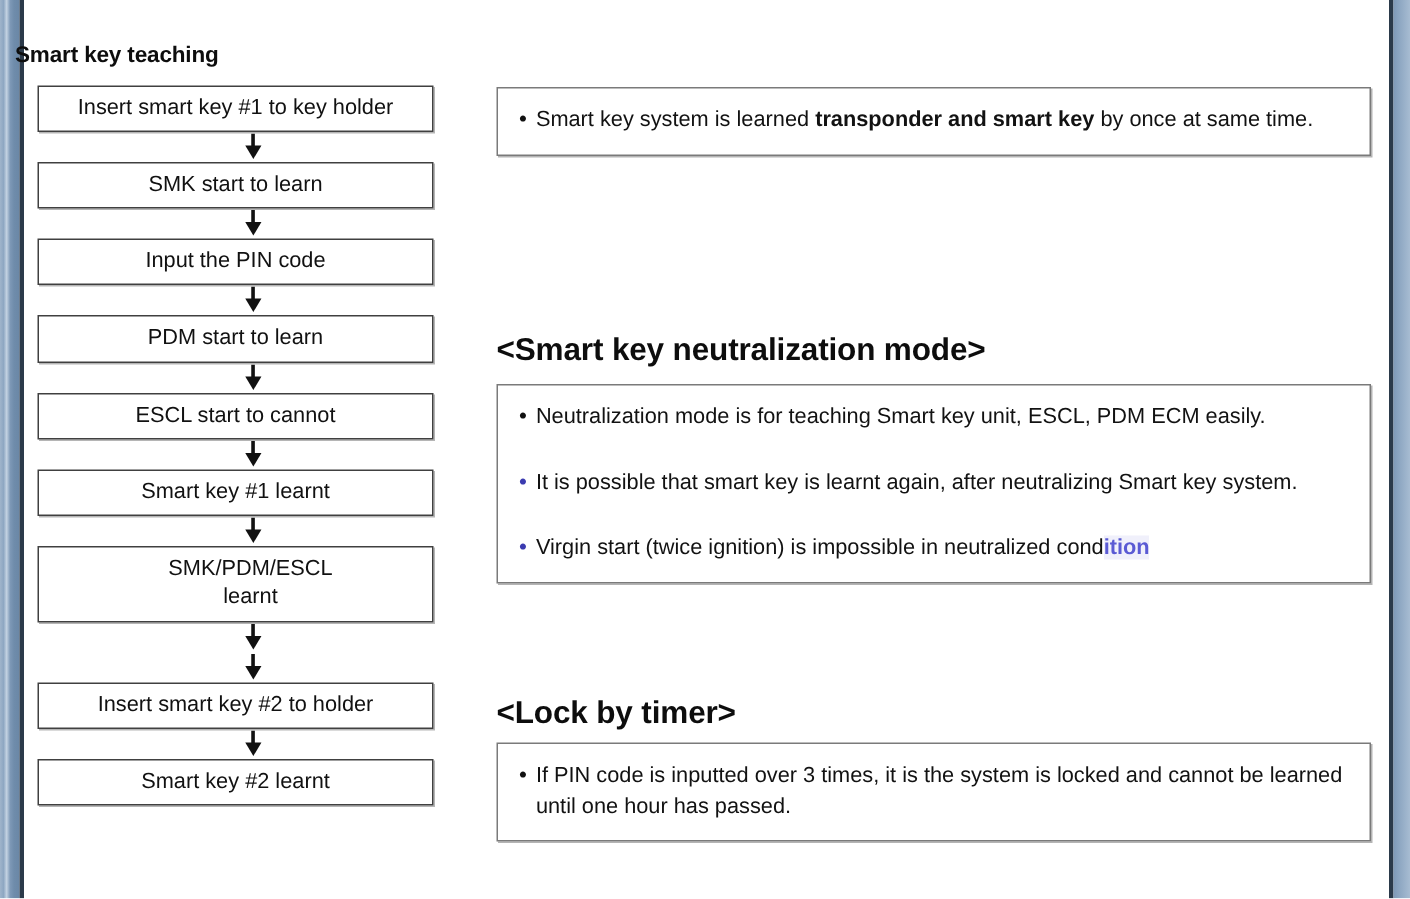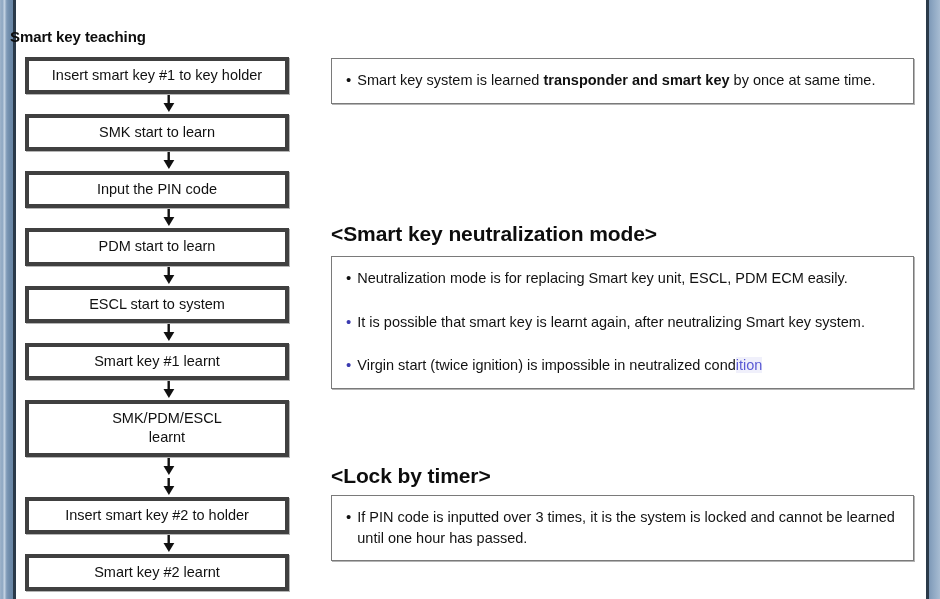--- a/index.html
+++ b/index.html
@@ -63,21 +63,21 @@
   
   .flow {
     position: absolute;
     left: 25px;
     top: 57px;
     width: 287px;
   }
   .flow-box {
     box-sizing: border-box;
     width: 264px;
-    border: 4px solid #404040;
+    border: 1px solid #404040;
     background: #ffffff;
     text-align: center;
     font-size: 14.5px;
     color: #111111;
     line-height: 1.25;
     padding: 5px 4px 6px 4px;
     min-height: 31px;
     display: flex;
     align-items: center;
     justify-content: center;
@@ -132,20 +132,21 @@
     line-height: 1.38;
     margin-right: 6px;
     color: #111111;
   }
   .bullet-dot.violet { color: #3b3bb0; }
   .bullet-text { flex: 1 1 auto; }
   .bullet-text b { font-weight: bold; }
   .hl-blue {
     color: #5a5ad4;
     background: #f0f0fb;
+    font-weight: bold;
   }
 
   .section-head {
     font-size: 21px;
     font-weight: bold;
     color: #0d0d0d;
     letter-spacing: -0.1px;
   }
 
   
@@ -203,21 +204,21 @@
       <span>PDM start to learn</span>
     </div>
     <div class="flow-arrow">
       <svg width="13" height="18" viewBox="0 0 13 18" aria-hidden="true">
         <rect x="5" y="0" width="2.4" height="9" fill="#111"></rect>
         <polygon points="1,8 11.8,8 6.4,17" fill="#111"></polygon>
       </svg>
     </div>
 
     <div class="flow-box">
-      <span>ESCL start to system</span>
+      <span>ESCL start to cannot</span>
     </div>
     <div class="flow-arrow">
       <svg width="13" height="18" viewBox="0 0 13 18" aria-hidden="true">
         <rect x="5" y="0" width="2.4" height="9" fill="#111"></rect>
         <polygon points="1,8 11.8,8 6.4,17" fill="#111"></polygon>
       </svg>
     </div>
 
     <div class="flow-box">
       <span>Smart key #1 learnt</span>
@@ -272,21 +273,21 @@
         <span class="bullet-dot">•</span>
         <span class="bullet-text"><span>Smart key system is learned </span><b>transponder and smart key</b><span> by once at same  time.</span></span>
       </div>
     </div>
 
     <div class="section-head pos-head-neu">&lt;Smart key neutralization mode&gt;</div>
 
     <div class="note-box pos-note-neu">
       <div class="bullet-row">
         <span class="bullet-dot">•</span>
-        <span class="bullet-text">Neutralization mode is for replacing Smart key unit, ESCL, PDM ECM easily.</span>
+        <span class="bullet-text">Neutralization mode is for teaching Smart key unit, ESCL, PDM ECM easily.</span>
       </div>
       <div class="bullet-row">
         <span class="bullet-dot violet">•</span>
         <span class="bullet-text">It is possible that smart key is learnt again, after neutralizing Smart key system.</span>
       </div>
       <div class="bullet-row">
         <span class="bullet-dot violet">•</span>
         <span class="bullet-text"><span>Virgin start (twice ignition) is impossible in neutralized cond</span><span class="hl-blue">ition</span></span>
       </div>
     </div>

